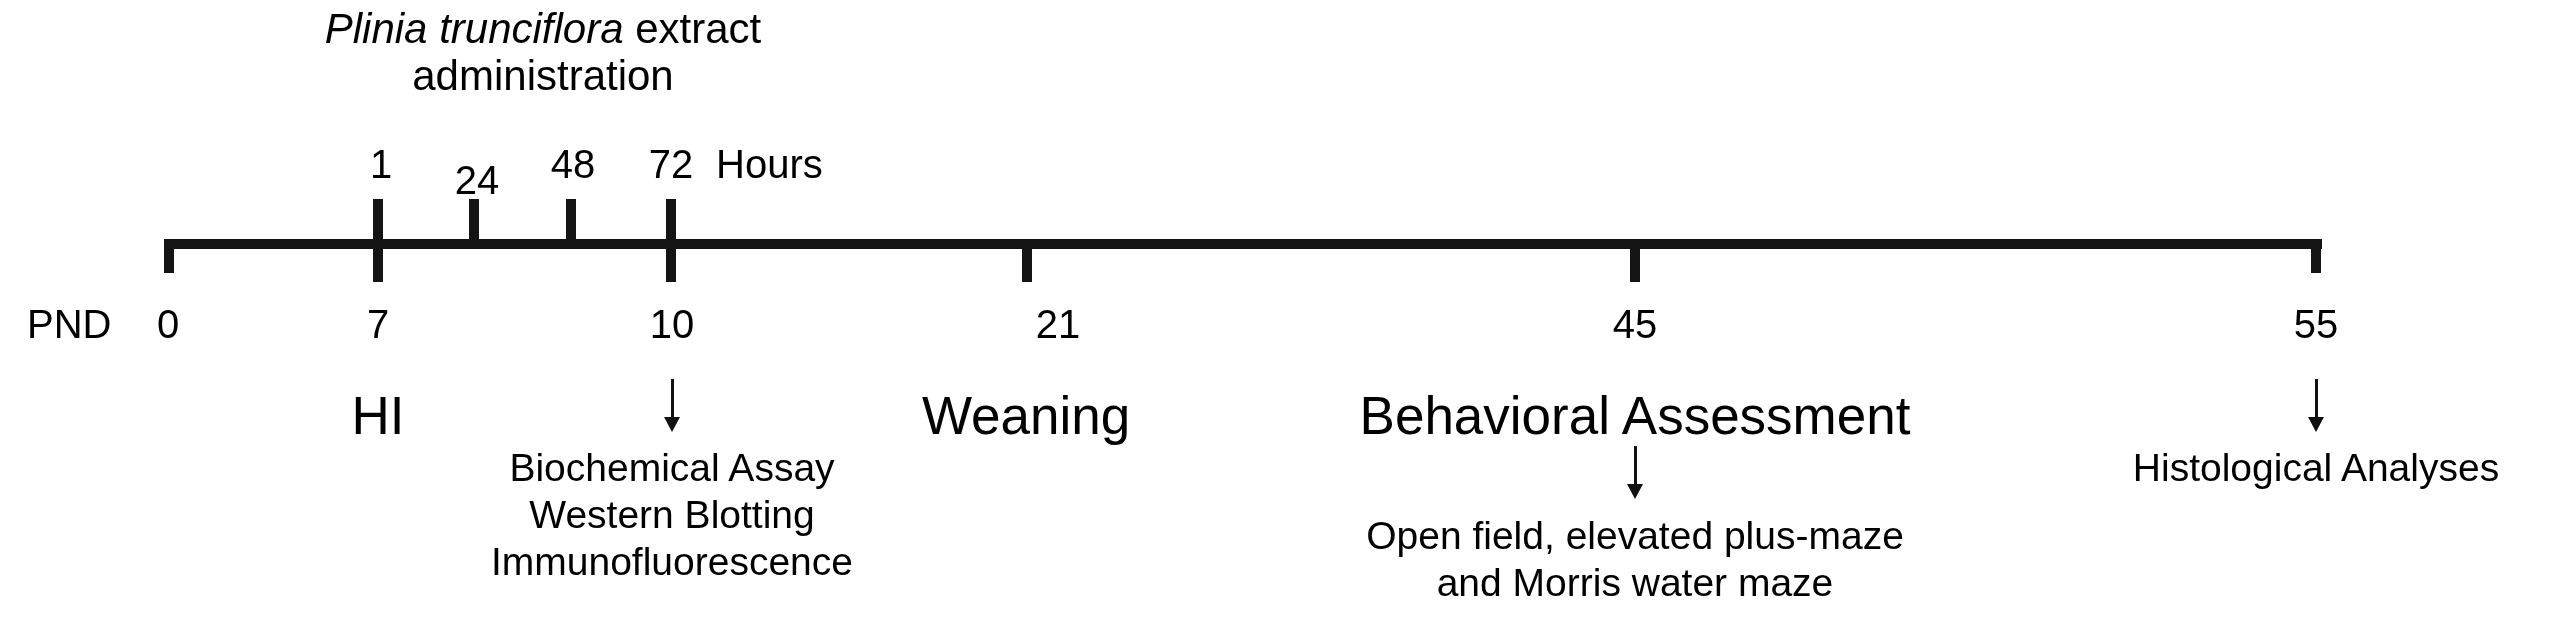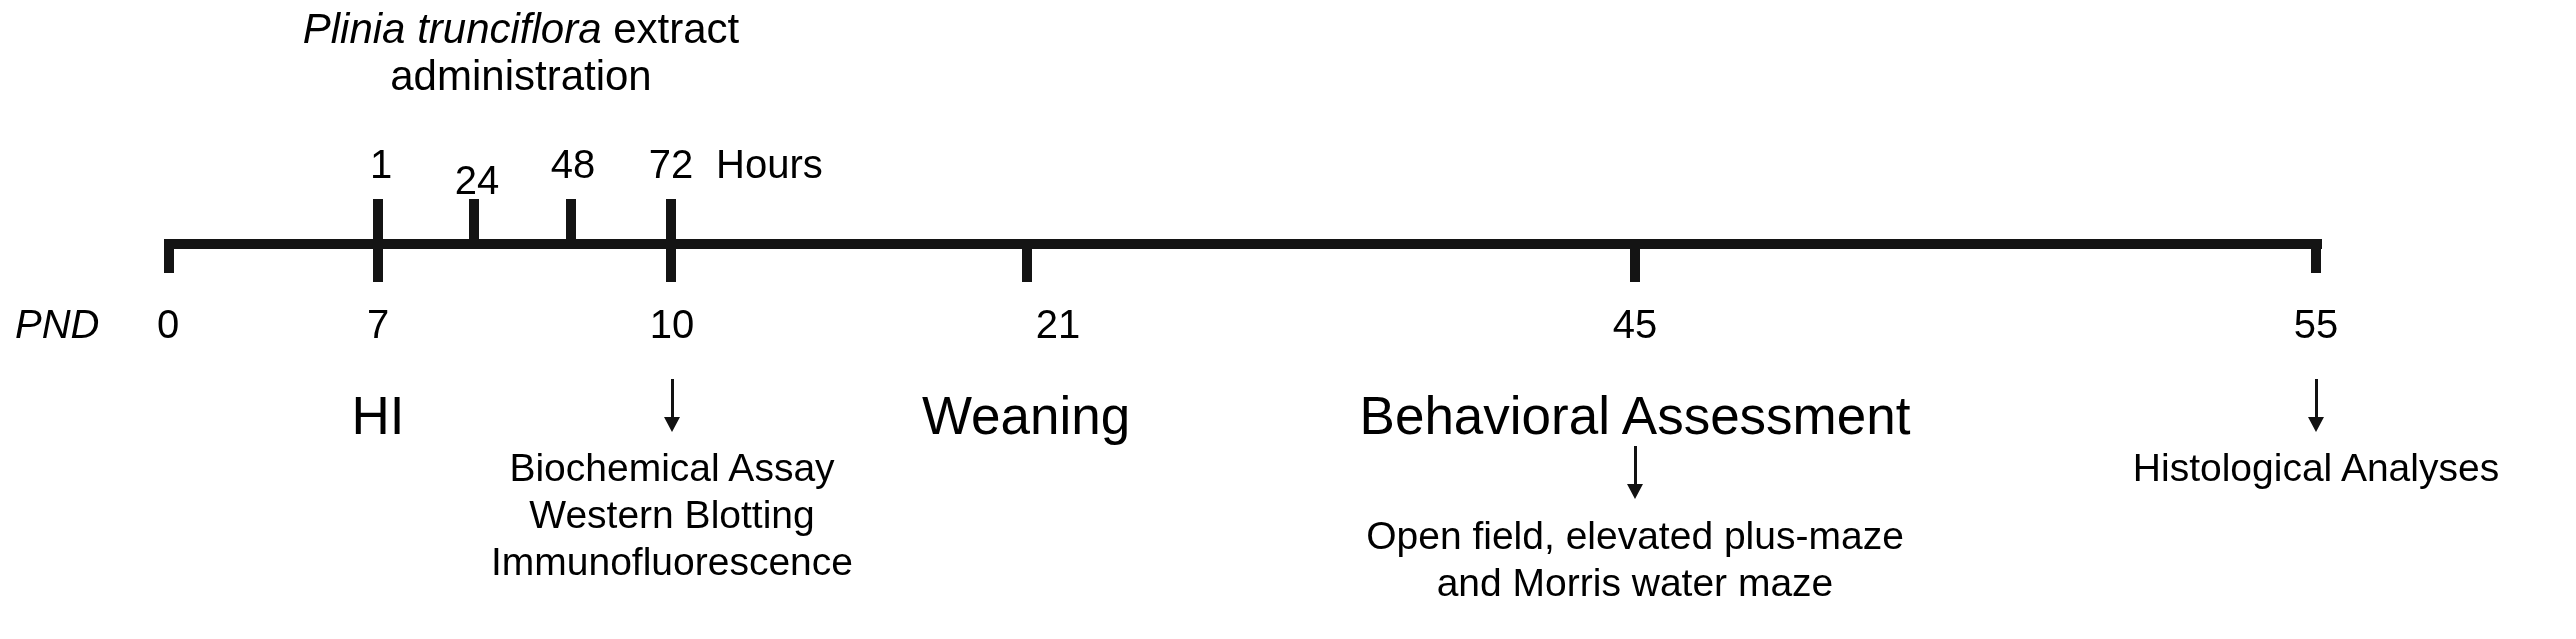--- a/index.html
+++ b/index.html
@@ -104,21 +104,21 @@
     border-left: 8.2px solid transparent;
     border-right: 8.2px solid transparent;
     border-top: 15px solid #111111;
   }
 </style>
 </head>
 <body>
 
 <div id="figure">
 
-  <div class="txt admin-title center" style="left:521px; top:4.5px;text-align:center;">
+  <div class="txt admin-title center" style="left:543px; top:4.5px;text-align:center;">
     <span><i class="sp">Plinia trunciflora</i><span> extract</span></span><br>
     <span>administration</span>
   </div>
 
   <div class="txt hour-label center" style="left:381px; top:141px;">1</div>
   <div class="txt hour-label center" style="left:477px; top:141px;margin-top:16px;">24</div>
   <div class="txt hour-label center" style="left:573px; top:141px;">48</div>
   <div class="txt hour-label center" style="left:671px; top:141px;">72</div>
   <div class="txt hours-word" style="left:716px; top:141px;">Hours</div>
 
@@ -129,21 +129,21 @@
 
   <div class="axis-line axis-bar"></div>
   <div class="axis-line axis-cap left"></div>
   <div class="axis-line axis-cap right"></div>
 
   <div class="tick-down" style="left:373px;"></div>
   <div class="tick-down" style="left:666px;"></div>
   <div class="tick-down" style="left:1022px;"></div>
   <div class="tick-down" style="left:1630px;"></div>
 
-  <div class="txt pnd-word" style="left:15px; top:301px;font-style:italic;">PND</div>
+  <div class="txt pnd-word" style="left:27px; top:301px;">PND</div>
   <div class="txt day-label center" style="left:168px;  top:301px;">0</div>
   <div class="txt day-label center" style="left:378px;  top:301px;">7</div>
   <div class="txt day-label center" style="left:672px;  top:301px;">10</div>
   <div class="txt day-label center" style="left:1026px; top:301px;margin-left:32px;">21</div>
   <div class="txt day-label center" style="left:1635px; top:301px;">45</div>
   <div class="txt day-label center" style="left:2316px; top:301px;">55</div>
 
   <div class="txt event-label center" style="left:378px; top:385px;">HI</div>
 
   <div class="arrow" style="left:672px; top:379px;">

